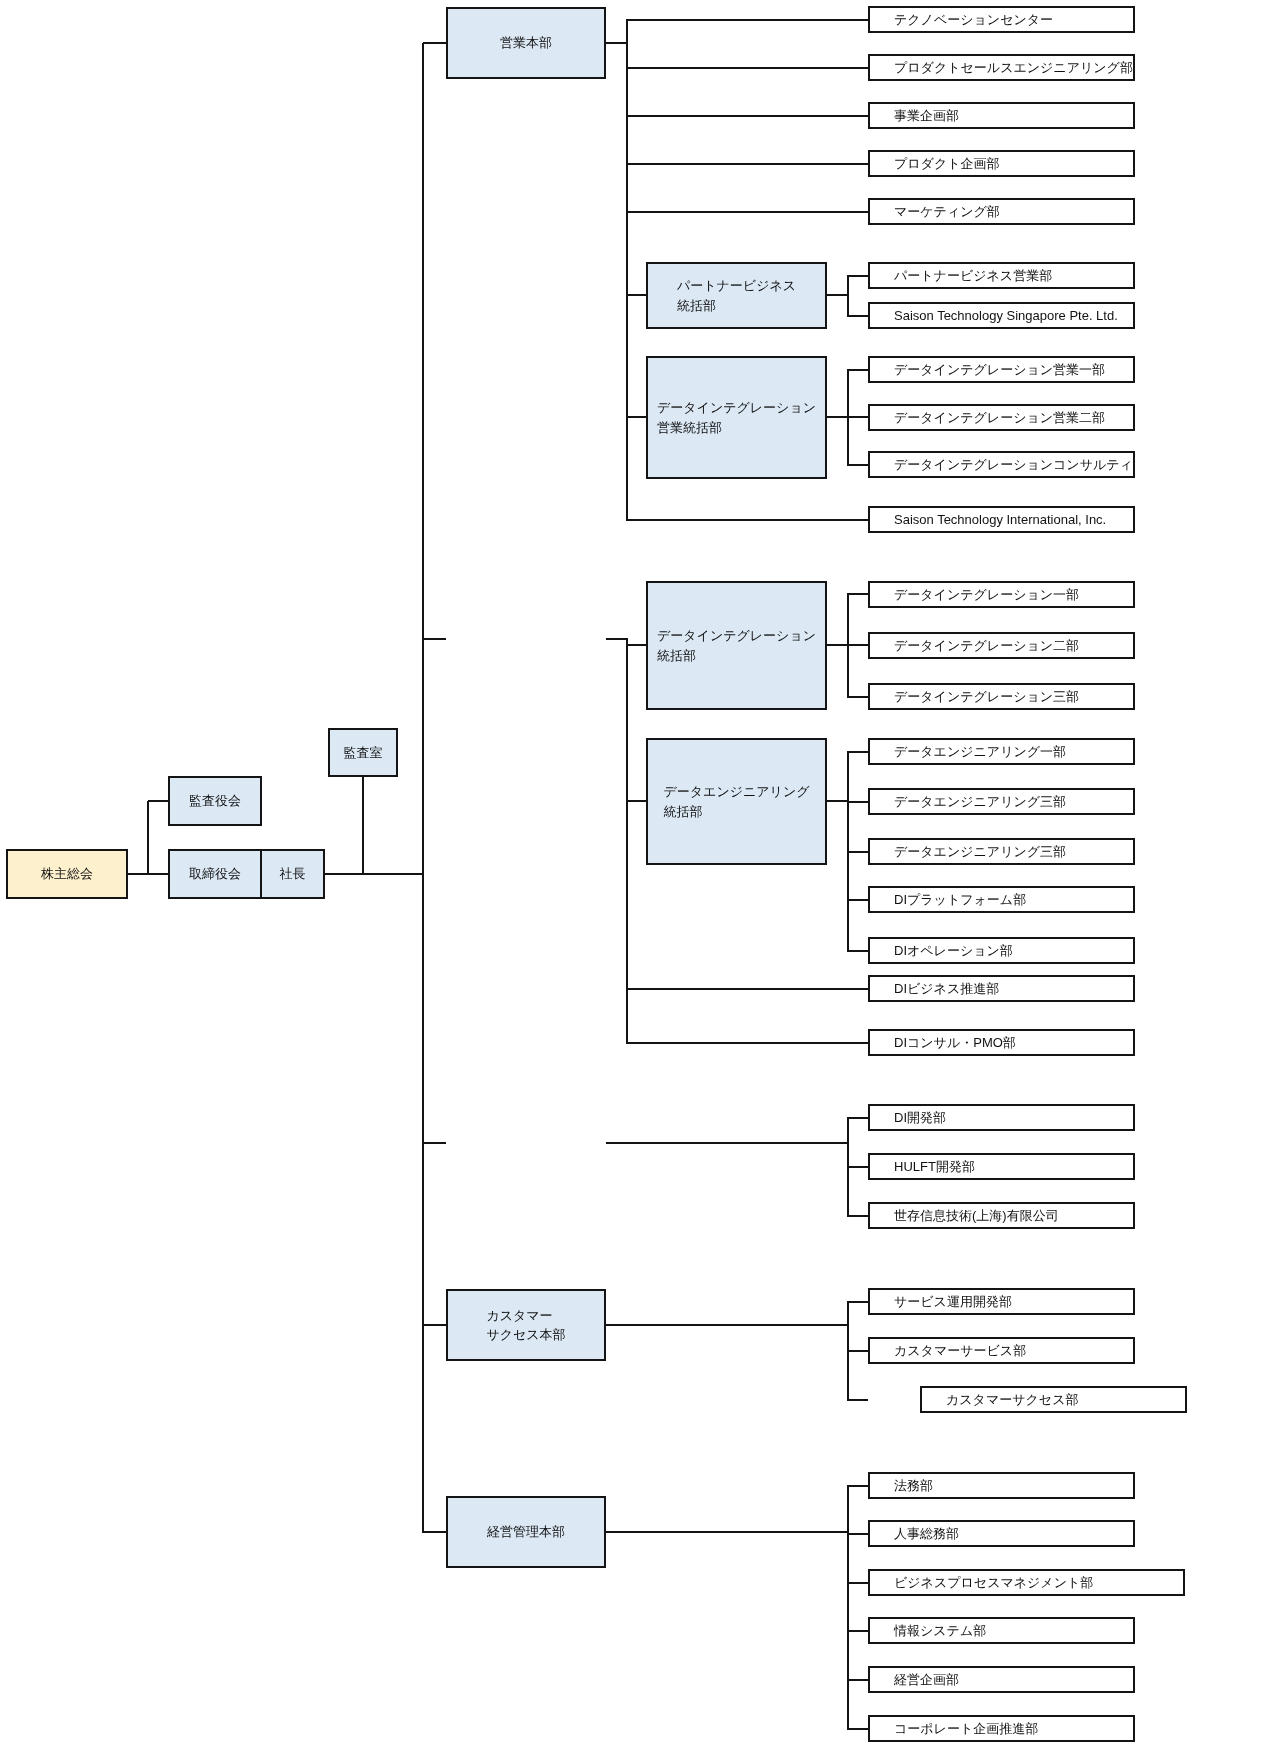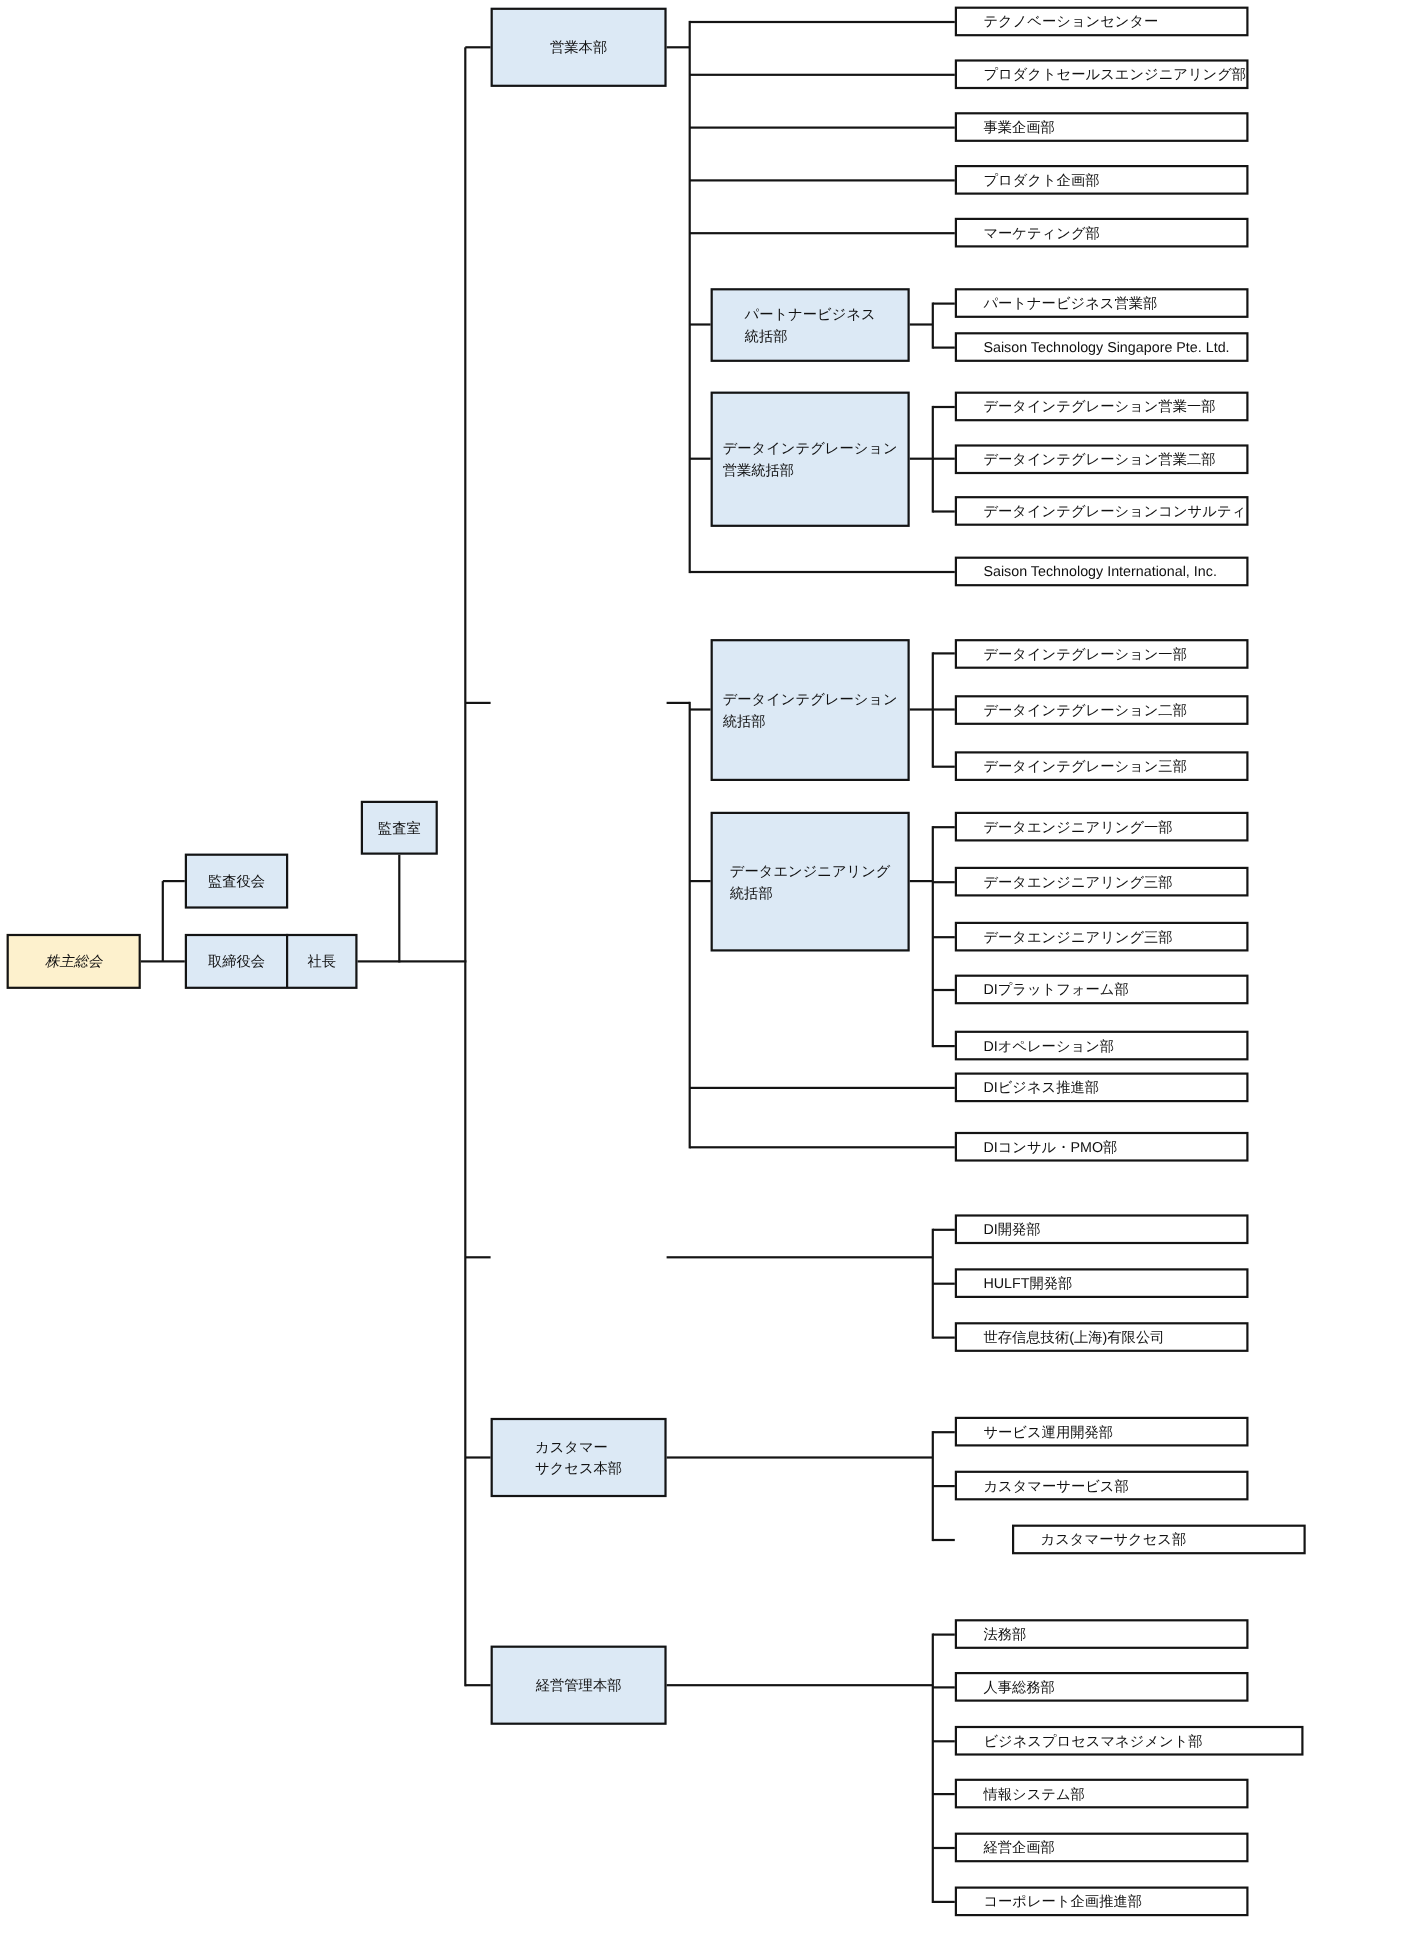--- a/index.html
+++ b/index.html
@@ -33,21 +33,20 @@
     align-items:center;
     justify-content:center;
     text-align:left;
   }
   .root{
     background:var(--yellow);
     display:flex;
     align-items:center;
     justify-content:center;
     text-align:left;
-    font-style:italic;
   }
   .leaf{
     background:#fff;
     display:flex;
     align-items:center;
     justify-content:flex-start;
     padding-left:24px;
     text-align:left;
     white-space:nowrap;
     overflow:hidden;

